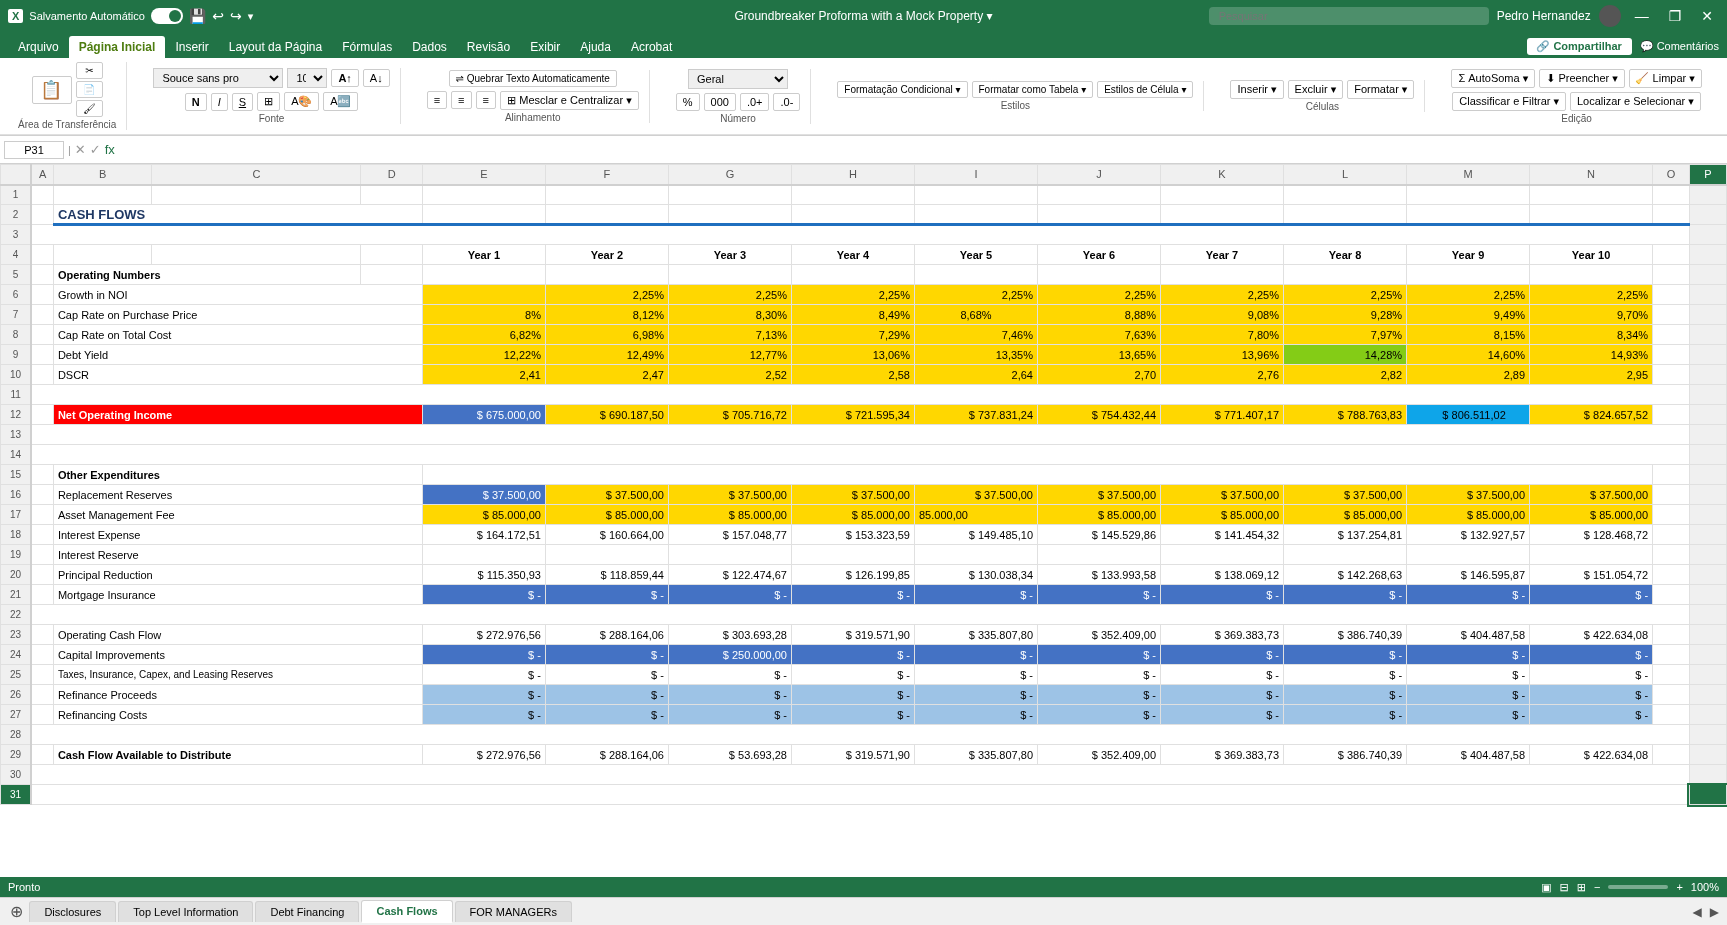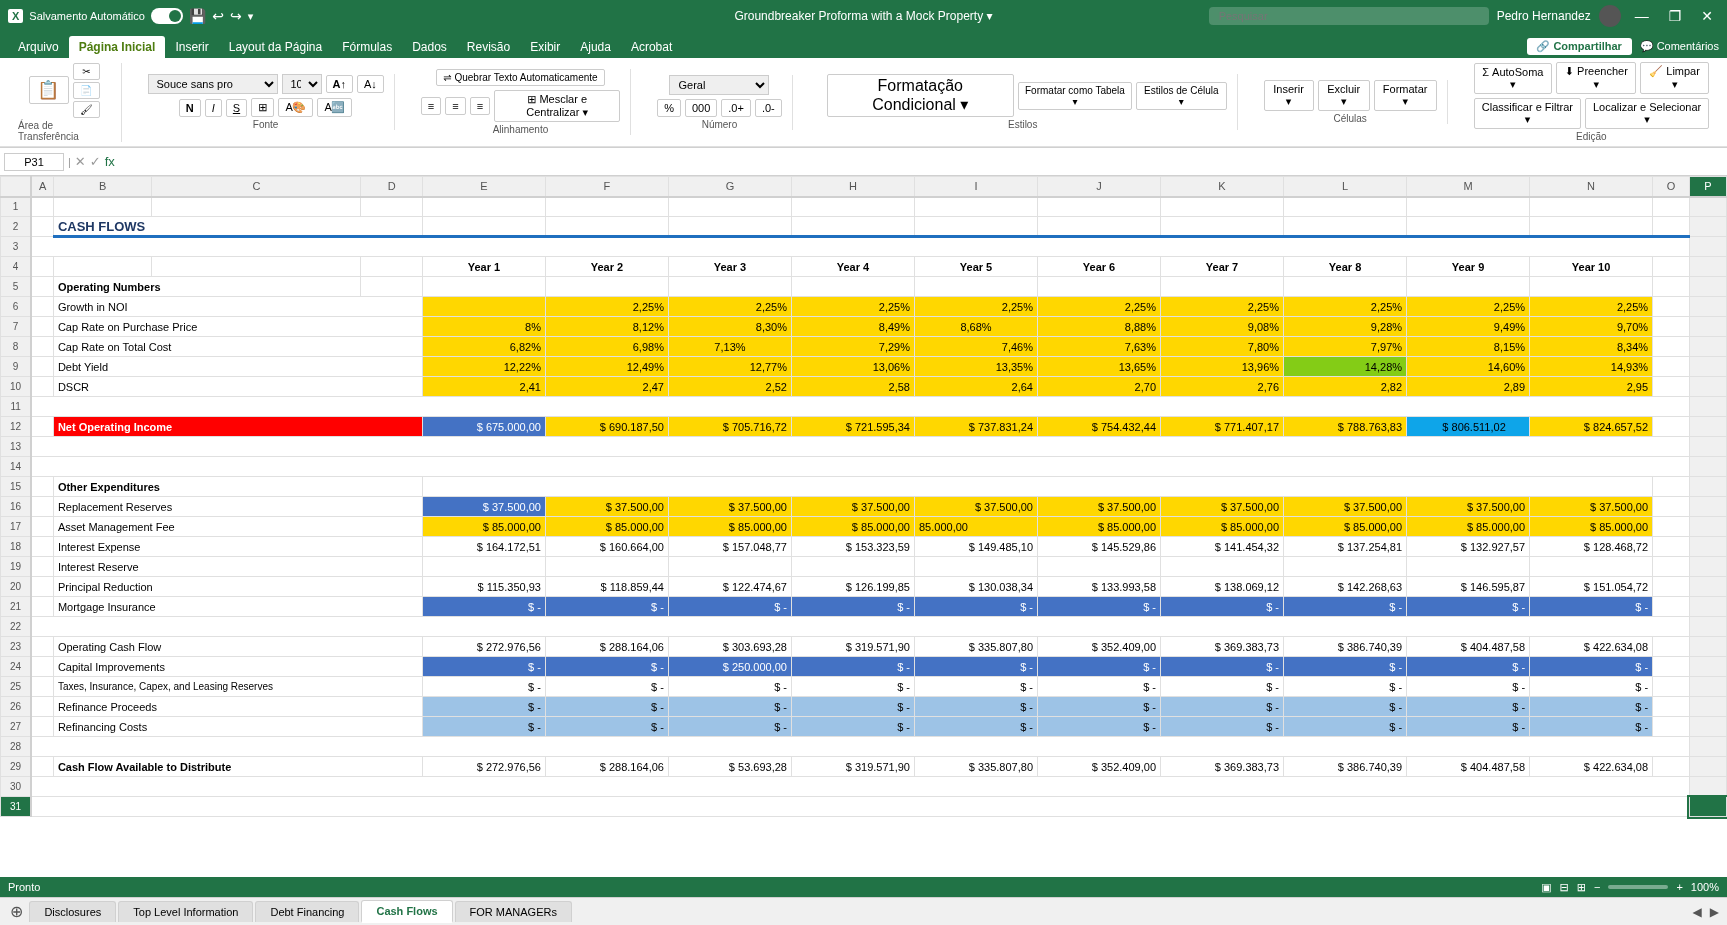--- a/index.html
+++ b/index.html
@@ -224,21 +224,21 @@
         <button class="ribbon-btn">%</button>
         <button class="ribbon-btn">000</button>
         <button class="ribbon-btn">.0+</button>
         <button class="ribbon-btn">.0-</button>
       </div>
       <span style="font-size:10px;color:#555;">Número</span>
     </div>
 
     <div class="ribbon-group">
       <div class="ribbon-row" style="gap:4px;">
-        <button class="ribbon-btn" style="font-size:16px;margin-left:8px;">Formatação Condicional ▾</button>
+        <button class="ribbon-btn" style="font-size:10px;">Formatação Condicional ▾</button>
         <button class="ribbon-btn" style="font-size:10px;">Formatar como Tabela ▾</button>
         <button class="ribbon-btn" style="font-size:10px;">Estilos de Célula ▾</button>
       </div>
       <span style="font-size:10px;color:#555;">Estilos</span>
     </div>
 
     <div class="ribbon-group">
       <div class="ribbon-row">
         <button class="ribbon-btn">Inserir ▾</button>
         <button class="ribbon-btn">Excluir ▾</button>
@@ -434,21 +434,21 @@
         <td></td>
         <td style="background:#f0f0f0;"></td>
       </tr>
 
       <tr>
         <td class="row-num-cell">8</td>
         <td></td>
         <td colspan="3">Cap Rate on Total Cost</td>
         <td style="background:#FFD700;text-align:right;">6,82%</td>
         <td style="background:#FFD700;text-align:right;">6,98%</td>
-        <td style="background:#FFD700;text-align:center;">7,13%</td>
+        <td style="background:#FFD700;text-align:right;">7,13%</td>
         <td style="background:#FFD700;text-align:right;">7,29%</td>
         <td style="background:#FFD700;text-align:right;">7,46%</td>
         <td style="background:#FFD700;text-align:right;">7,63%</td>
         <td style="background:#FFD700;text-align:right;">7,80%</td>
         <td style="background:#FFD700;text-align:right;">7,97%</td>
         <td style="background:#FFD700;text-align:right;margin-left:36px;">8,15%</td>
         <td style="background:#FFD700;text-align:right;">8,34%</td>
         <td></td>
         <td style="background:#f0f0f0;"></td>
       </tr>

